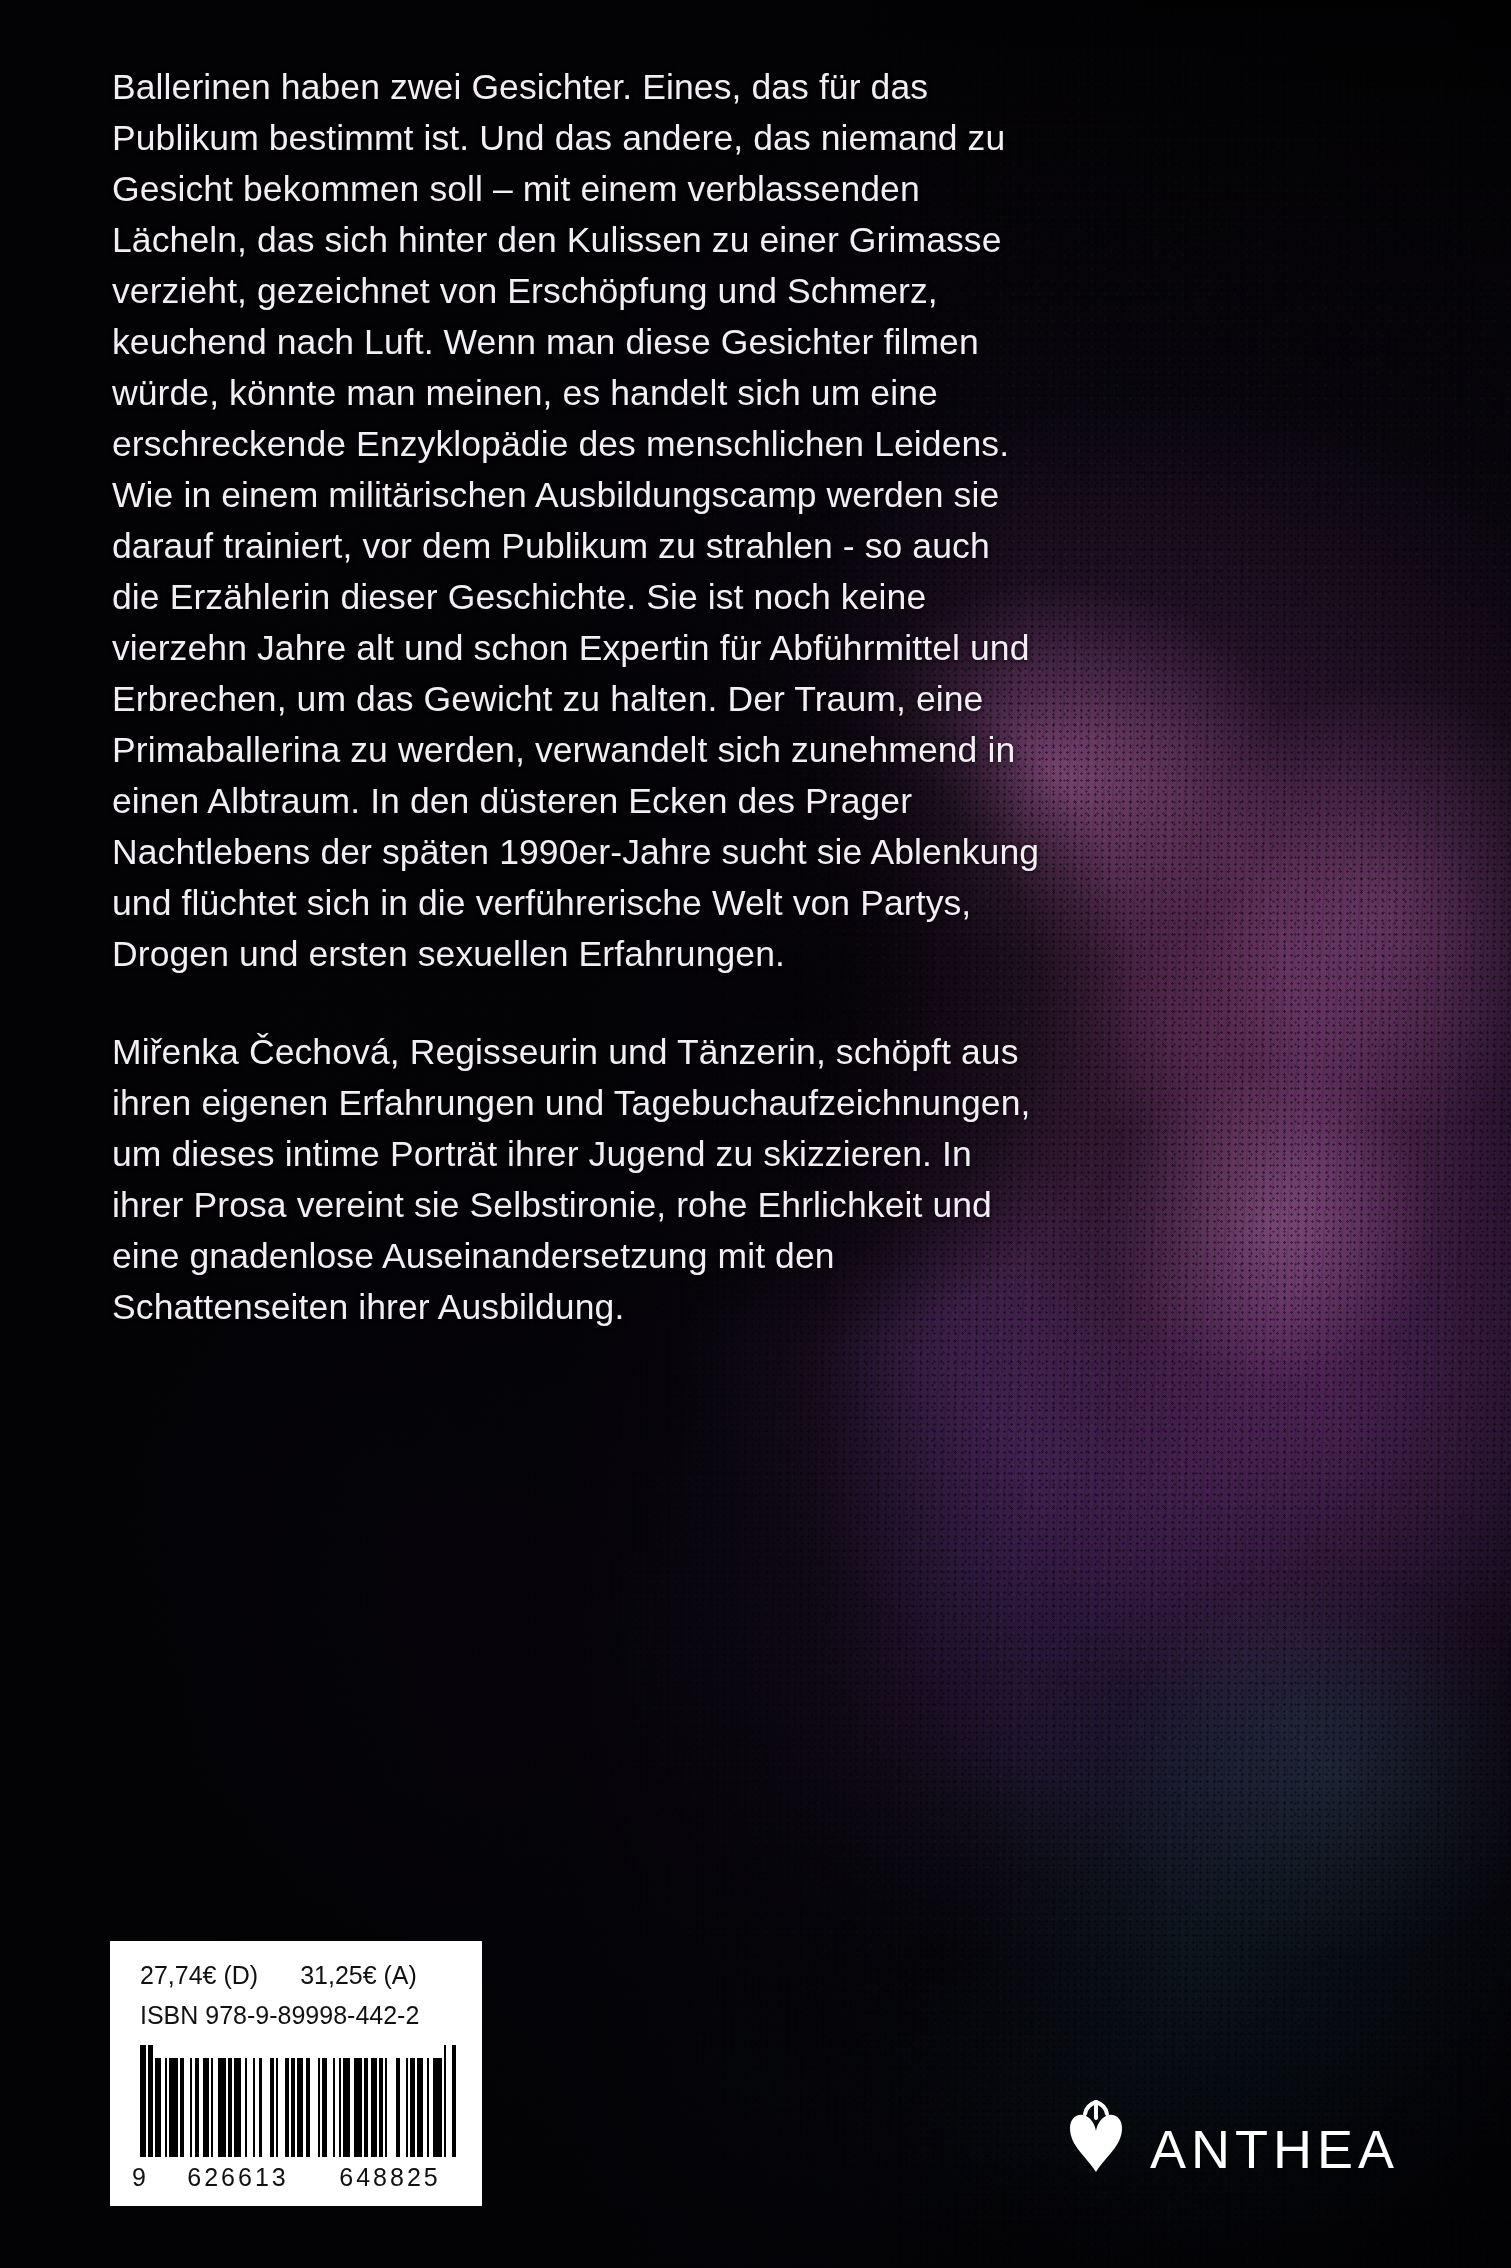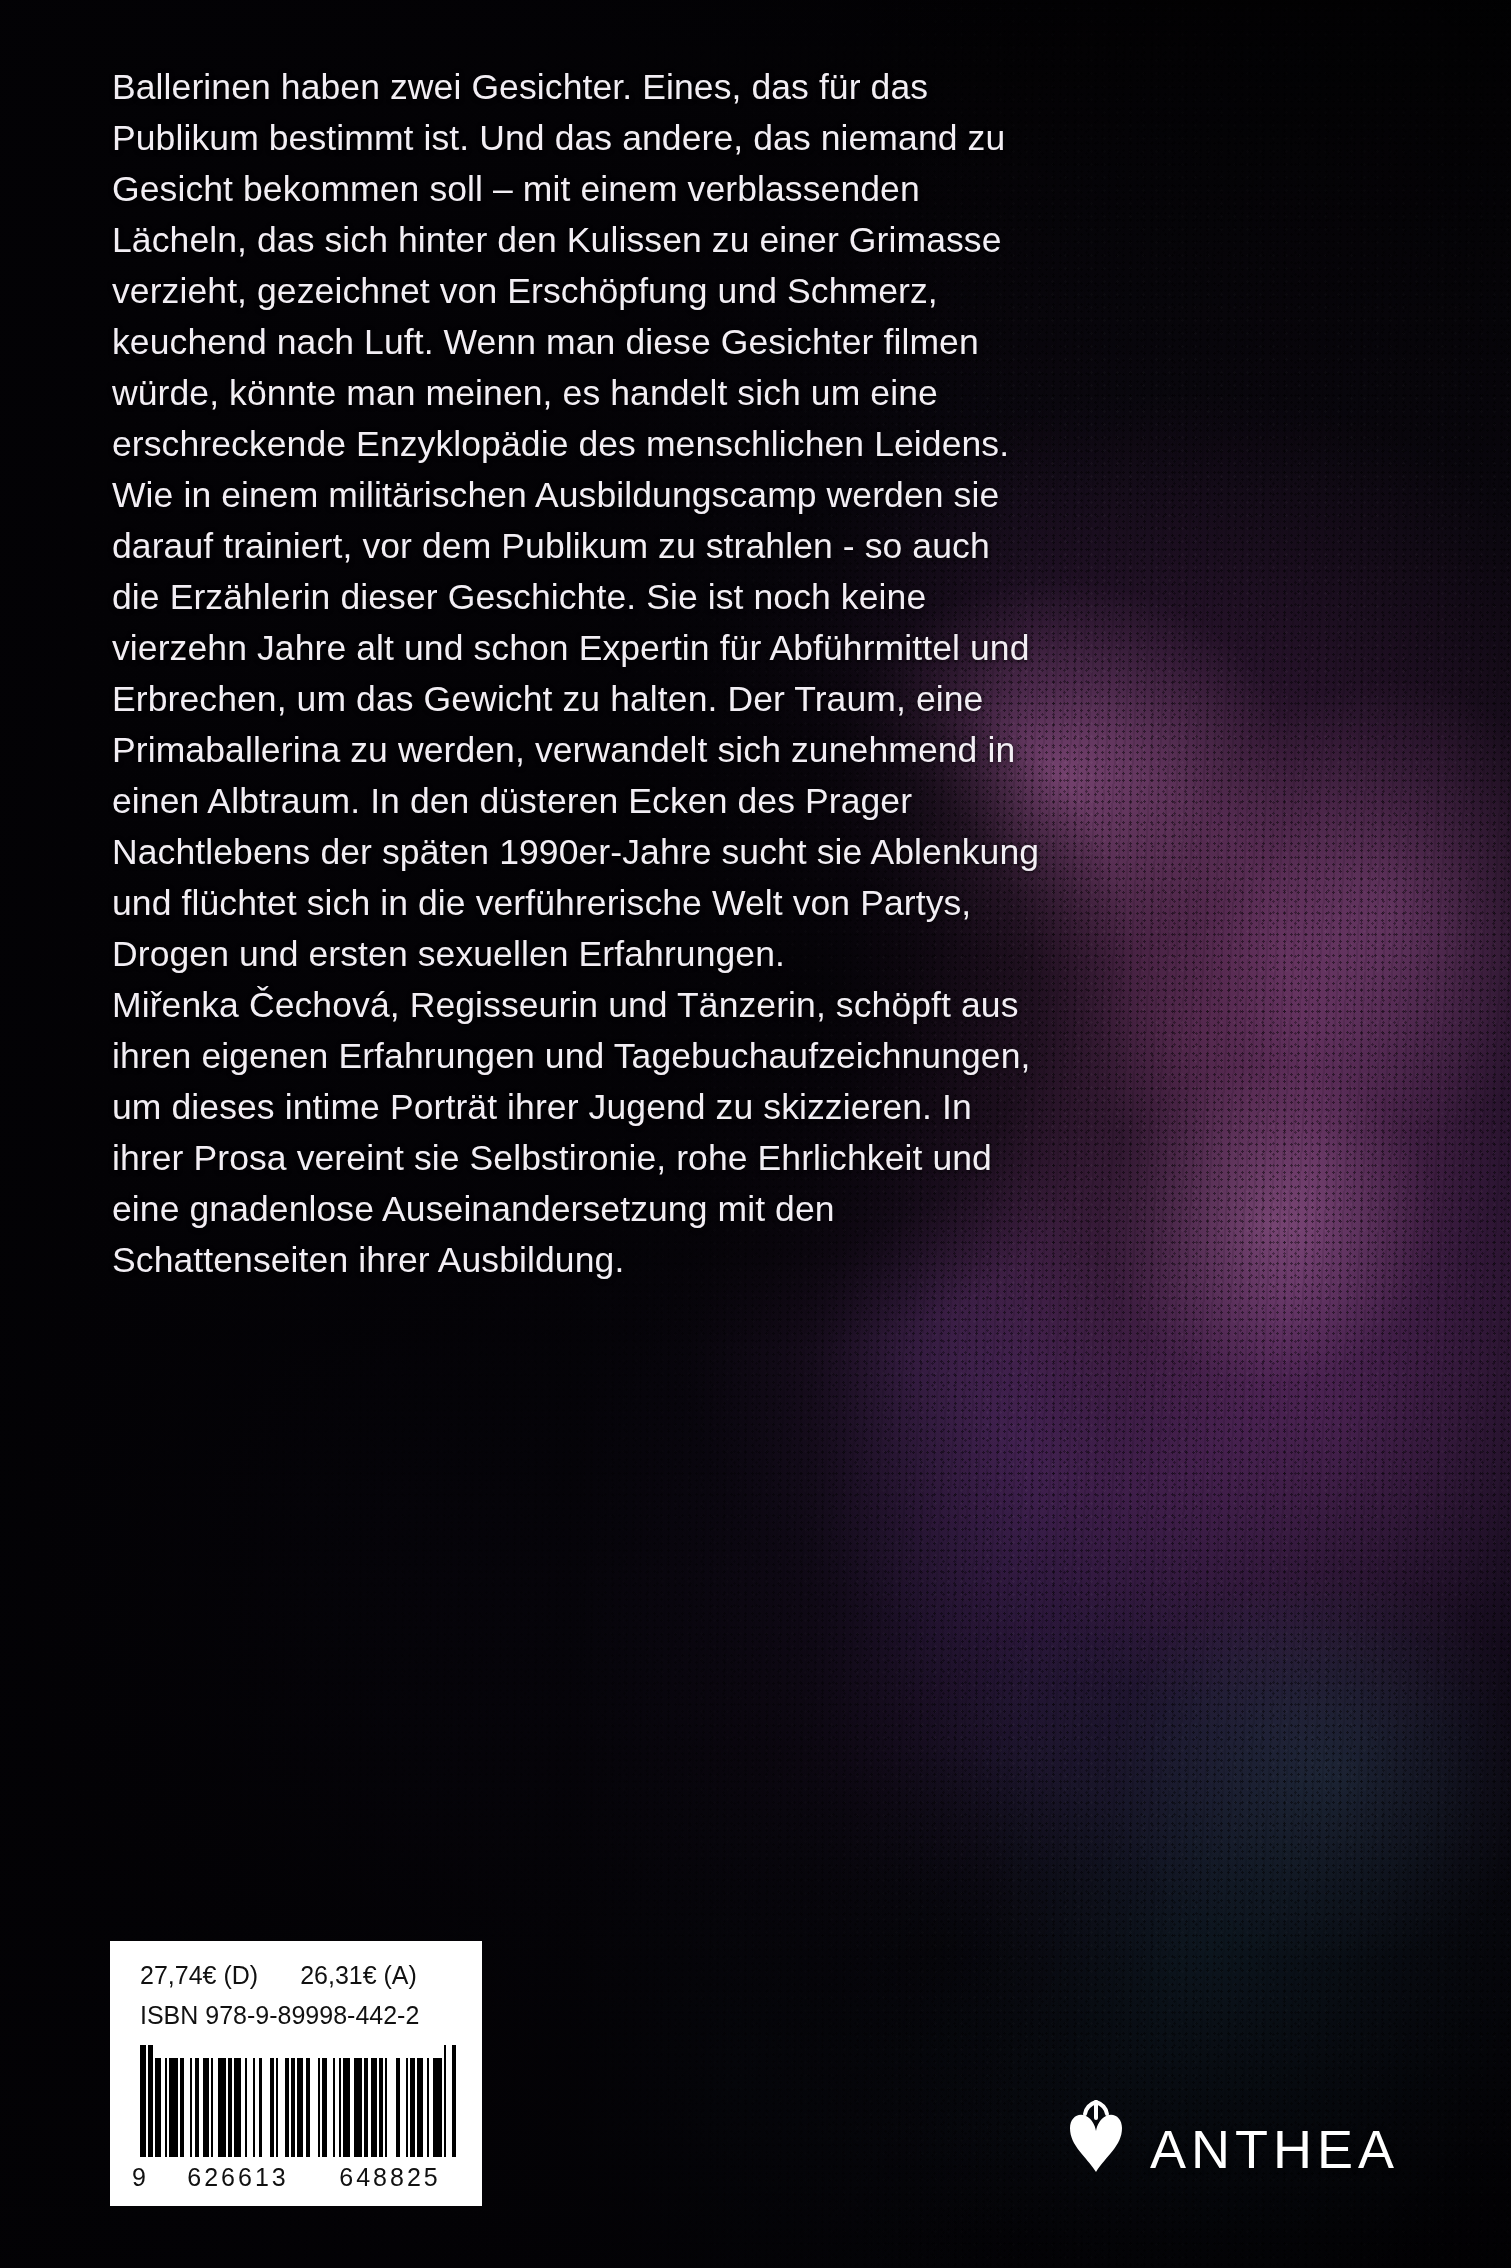--- a/index.html
+++ b/index.html
@@ -106,20 +106,21 @@
   .blurb p {
     margin: 0;
     color: #f2eef4;
     font-size: 35.5px;
     line-height: 51px;
     letter-spacing: 0.1px;
     text-shadow: 0 1px 5px rgba(0,0,0,0.85);
   }
 
   .blurb p + p {
+    margin-top: 47px;
   }
 
   
   .barcode-box {
     position: absolute;
     left: 110px;
     bottom: 62px;
     width: 372px;
     background: #ffffff;
     padding: 18px 16px 14px 16px;
@@ -212,21 +213,21 @@
   <div class="art art-textbed"></div>
 
   <div class="blurb">
     <p>Ballerinen haben zwei Gesichter. Eines, das für das Publikum bestimmt ist. Und das andere, das niemand zu Gesicht bekommen soll – mit einem verblassenden Lächeln, das sich hinter den Kulissen zu einer Grimasse verzieht, gezeichnet von Er­schöpfung und Schmerz, keuchend nach Luft. Wenn man diese Gesichter filmen würde, könnte man meinen, es handelt sich um eine erschreckende Enzyklopädie des menschlichen Leidens. Wie in einem militärischen Ausbildungscamp werden sie darauf trainiert, vor dem Publikum zu strahlen - so auch die Erzählerin dieser Geschichte. Sie ist noch keine vierzehn Jahre alt und schon Expertin für Abführmittel und Erbrechen, um das Gewicht zu halten. Der Traum, eine Primaballerina zu werden, verwandelt sich zunehmend in einen Albtraum. In den düsteren Ecken des Prager Nachtlebens der späten 1990er-Jahre sucht sie Ablenkung und flüchtet sich in die verführerische Welt von Partys, Drogen und ersten sexuellen Erfahrungen.</p>
     <p>Miřenka Čechová, Regisseurin und Tänzerin, schöpft aus ihren eigenen Erfahrungen und Tagebuch­aufzeichnungen, um dieses intime Porträt ihrer Jugend zu skizzieren. In ihrer Prosa vereint sie Selbstironie, rohe Ehrlichkeit und eine gnadenlose Auseinander­setzung mit den Schattenseiten ihrer Ausbildung.</p>
   </div>
 
   <div class="barcode-box">
     <div class="price-row">
       <span>27,74€ (D)</span>
-      <span>26,31€ (A)</span>
+      <span>31,25€ (A)</span>
     </div>
     <div class="isbn-row">ISBN 978-9-89998-442-2</div>
 
     <div class="bars" id="bars">
         <span style="width: 6.3px;"></span>
         <span style="width: 2.1px; background: rgb(255, 255, 255);"></span>
         <span style="width: 4.2px;"></span>
         <span style="width: 2.1px; background: rgb(255, 255, 255);"></span>
         <span class="short" style="width: 6.3px;"></span>
         <span style="width: 4.2px; background: rgb(255, 255, 255);"></span>

